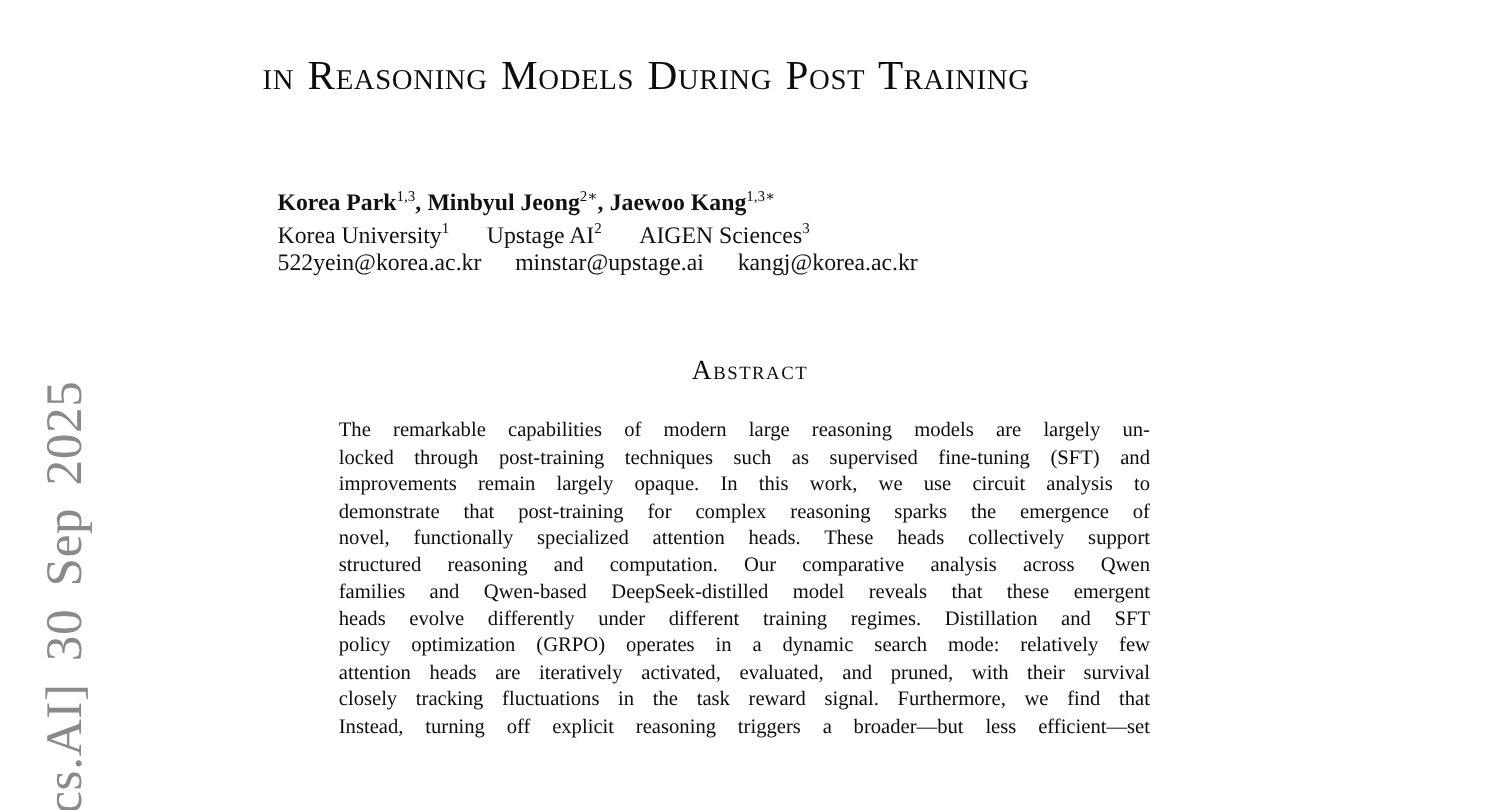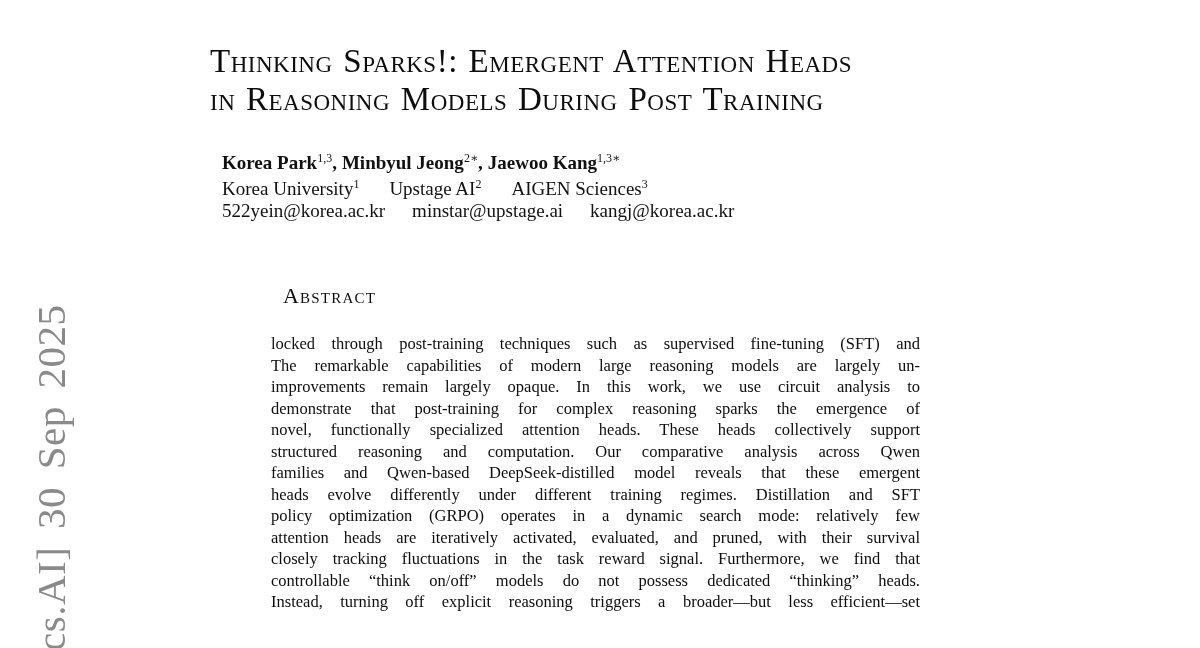--- a/index.html
+++ b/index.html
@@ -62,24 +62,24 @@
     vertical-align: super;
   }
   .sep { font-weight: bold; margin-right: 5px; }
   .affil-line { margin-bottom: 1px; }
   .affil { margin-right: 30px; text-align: right; }
   .affil:last-child { margin-right: 0; }
   .email { margin-right: 27px; }
   .email:last-child { margin-right: 16px; }
   .abs-heading {
     position: absolute;
-    left: 283px;
+    left: 270px;
     width: 660px;
     top: 283px;
-    text-align: left;
+    text-align: center;
     font-variant: small-caps;
     font-size: 22px;
     letter-spacing: 1.2px;
     color: #0d0d0d;
   }
   .abs-body {
     position: absolute;
     left: 271px;
     top: 333px;
     width: 649px;
@@ -96,47 +96,45 @@
   }
 </style>
 </head>
 <body>
 
 <div class="page">
 
   <div class="arxiv-stamp">cs.AI] 30 Sep 2025</div>
 
   <div class="title">
-    <div>Thinking Sparks!: Emergent Attention Heads</div>
     <div>in Reasoning Models During Post Training</div>
   </div>
 
   <div class="authors">
     <div class="names-line">
       <span>Korea Park</span><sup>1,3</sup><span class="sep">,</span><span>Minbyul Jeong</span><sup>2∗</sup><span class="sep">,</span><span>Jaewoo Kang</span><sup>1,3∗</sup>
     </div>
     <div class="affil-line">
       <span class="affil"><span>Korea University</span><sup>1</sup></span><span class="affil"><span>Upstage AI</span><sup>2</sup></span><span class="affil"><span>AIGEN Sciences</span><sup>3</sup></span>
     </div>
     <div class="email-line">
       <span class="email">522yein@korea.ac.kr</span><span class="email">minstar@upstage.ai</span><span class="email">kangj@korea.ac.kr</span>
     </div>
   </div>
 
   <div class="abs-heading">Abstract</div>
 
   <div class="abs-body">
+    <div class="jline">The remarkable capabilities of modern large reasoning models are largely un-</div>
     <div class="jline">locked through post-training techniques such as supervised fine-tuning (SFT) and</div>
-    <div class="jline">The remarkable capabilities of modern large reasoning models are largely un-</div>
     <div class="jline">improvements remain largely opaque. In this work, we use circuit analysis to</div>
     <div class="jline">demonstrate that post-training for complex reasoning sparks the emergence of</div>
     <div class="jline">novel, functionally specialized attention heads. These heads collectively support</div>
     <div class="jline">structured reasoning and computation. Our comparative analysis across Qwen</div>
     <div class="jline">families and Qwen-based DeepSeek-distilled model reveals that these emergent</div>
     <div class="jline">heads evolve differently under different training regimes. Distillation and SFT</div>
     <div class="jline">policy optimization (GRPO) operates in a dynamic search mode: relatively few</div>
     <div class="jline">attention heads are iteratively activated, evaluated, and pruned, with their survival</div>
     <div class="jline">closely tracking fluctuations in the task reward signal. Furthermore, we find that</div>
-    <div class="jline">controllable “think on/off” models do not possess dedicated “thinking” heads.</div>
     <div class="jline">Instead, turning off explicit reasoning triggers a broader—but less efficient—set</div>
   </div>
 
 </div>
 
 </body></html>

